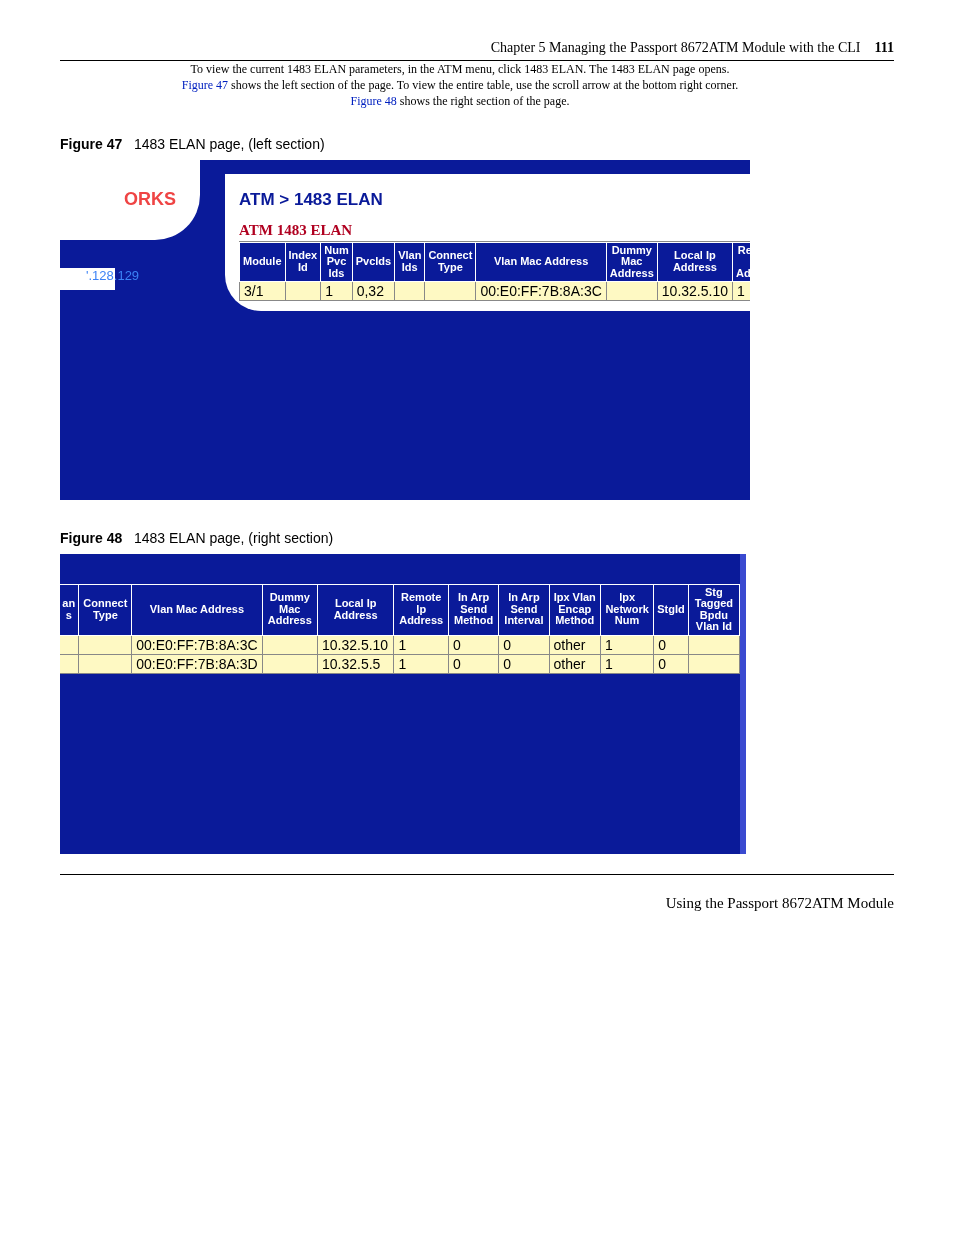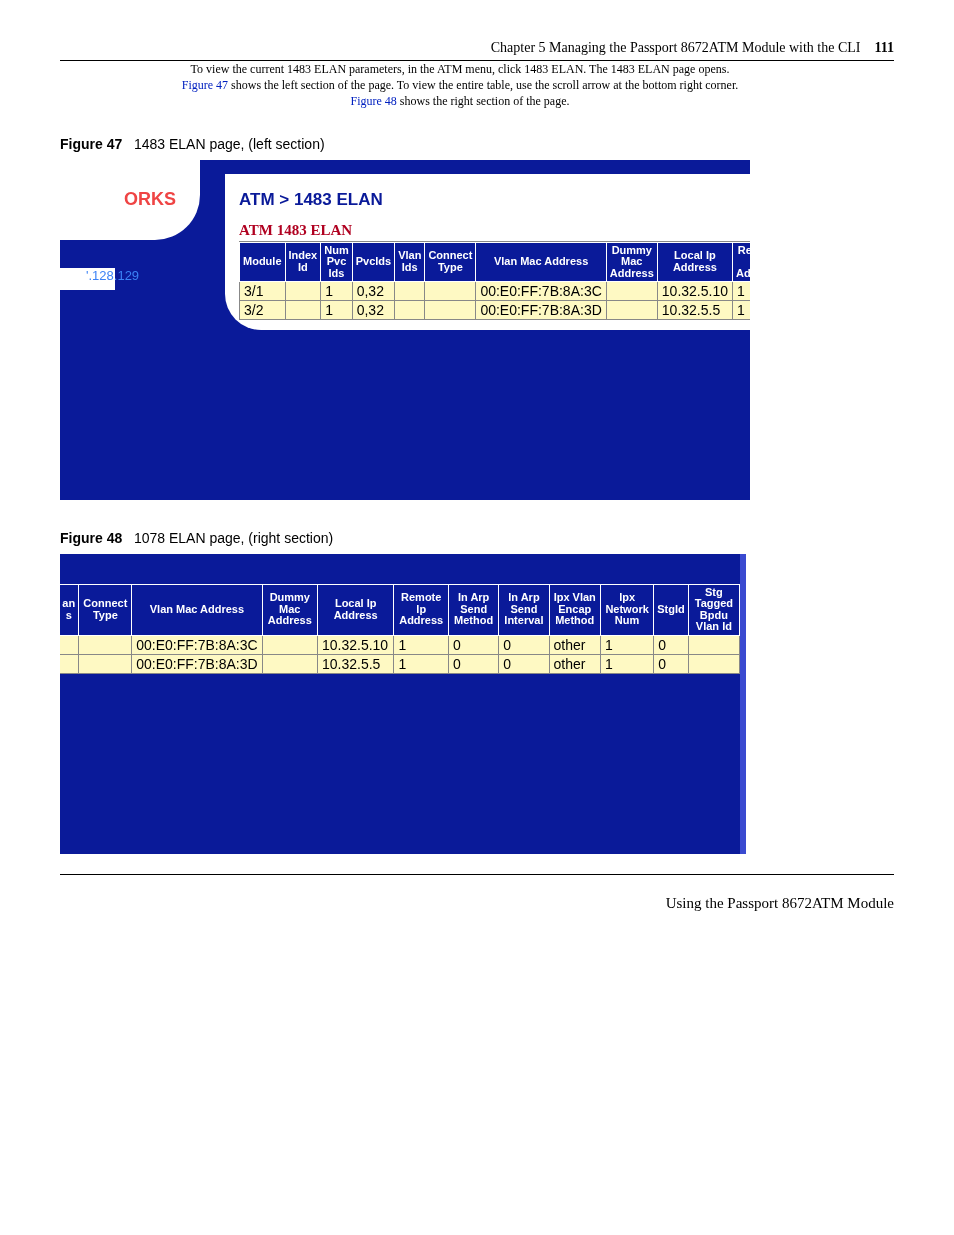--- a/index.html
+++ b/index.html
@@ -175,40 +175,28 @@
         <td></td>
         <td>1</td>
         <td>0,32</td>
         <td></td>
         <td></td>
         <td>00:E0:FF:7B:8A:3C</td>
         <td></td>
         <td>10.32.5.10</td>
         <td>1</td>
       </tr>
-      <tr>
-        <td>3/2</td>
-        <td></td>
-        <td>1</td>
-        <td>0,32</td>
-        <td></td>
-        <td></td>
-        <td>00:E0:FF:7B:8A:3D</td>
-        <td></td>
-        <td>10.32.5.5</td>
-        <td>1</td>
-      </tr>
     </tbody>
       </table>
   </div>
 </div>
 
 <div class="fig-caption">
   <b>Figure 48</b>&nbsp;&nbsp;
-  <span>1078 ELAN page, (right section)</span>
+  <span>1483 ELAN page, (right section)</span>
 </div>
 
 <div class="screenshot2">
   <div class="panel2">
     <table class="data">
       <tbody>
           <tr>
         <th>an s</th>
         <th>Connect Type</th>
         <th>Vlan Mac Address</th>

